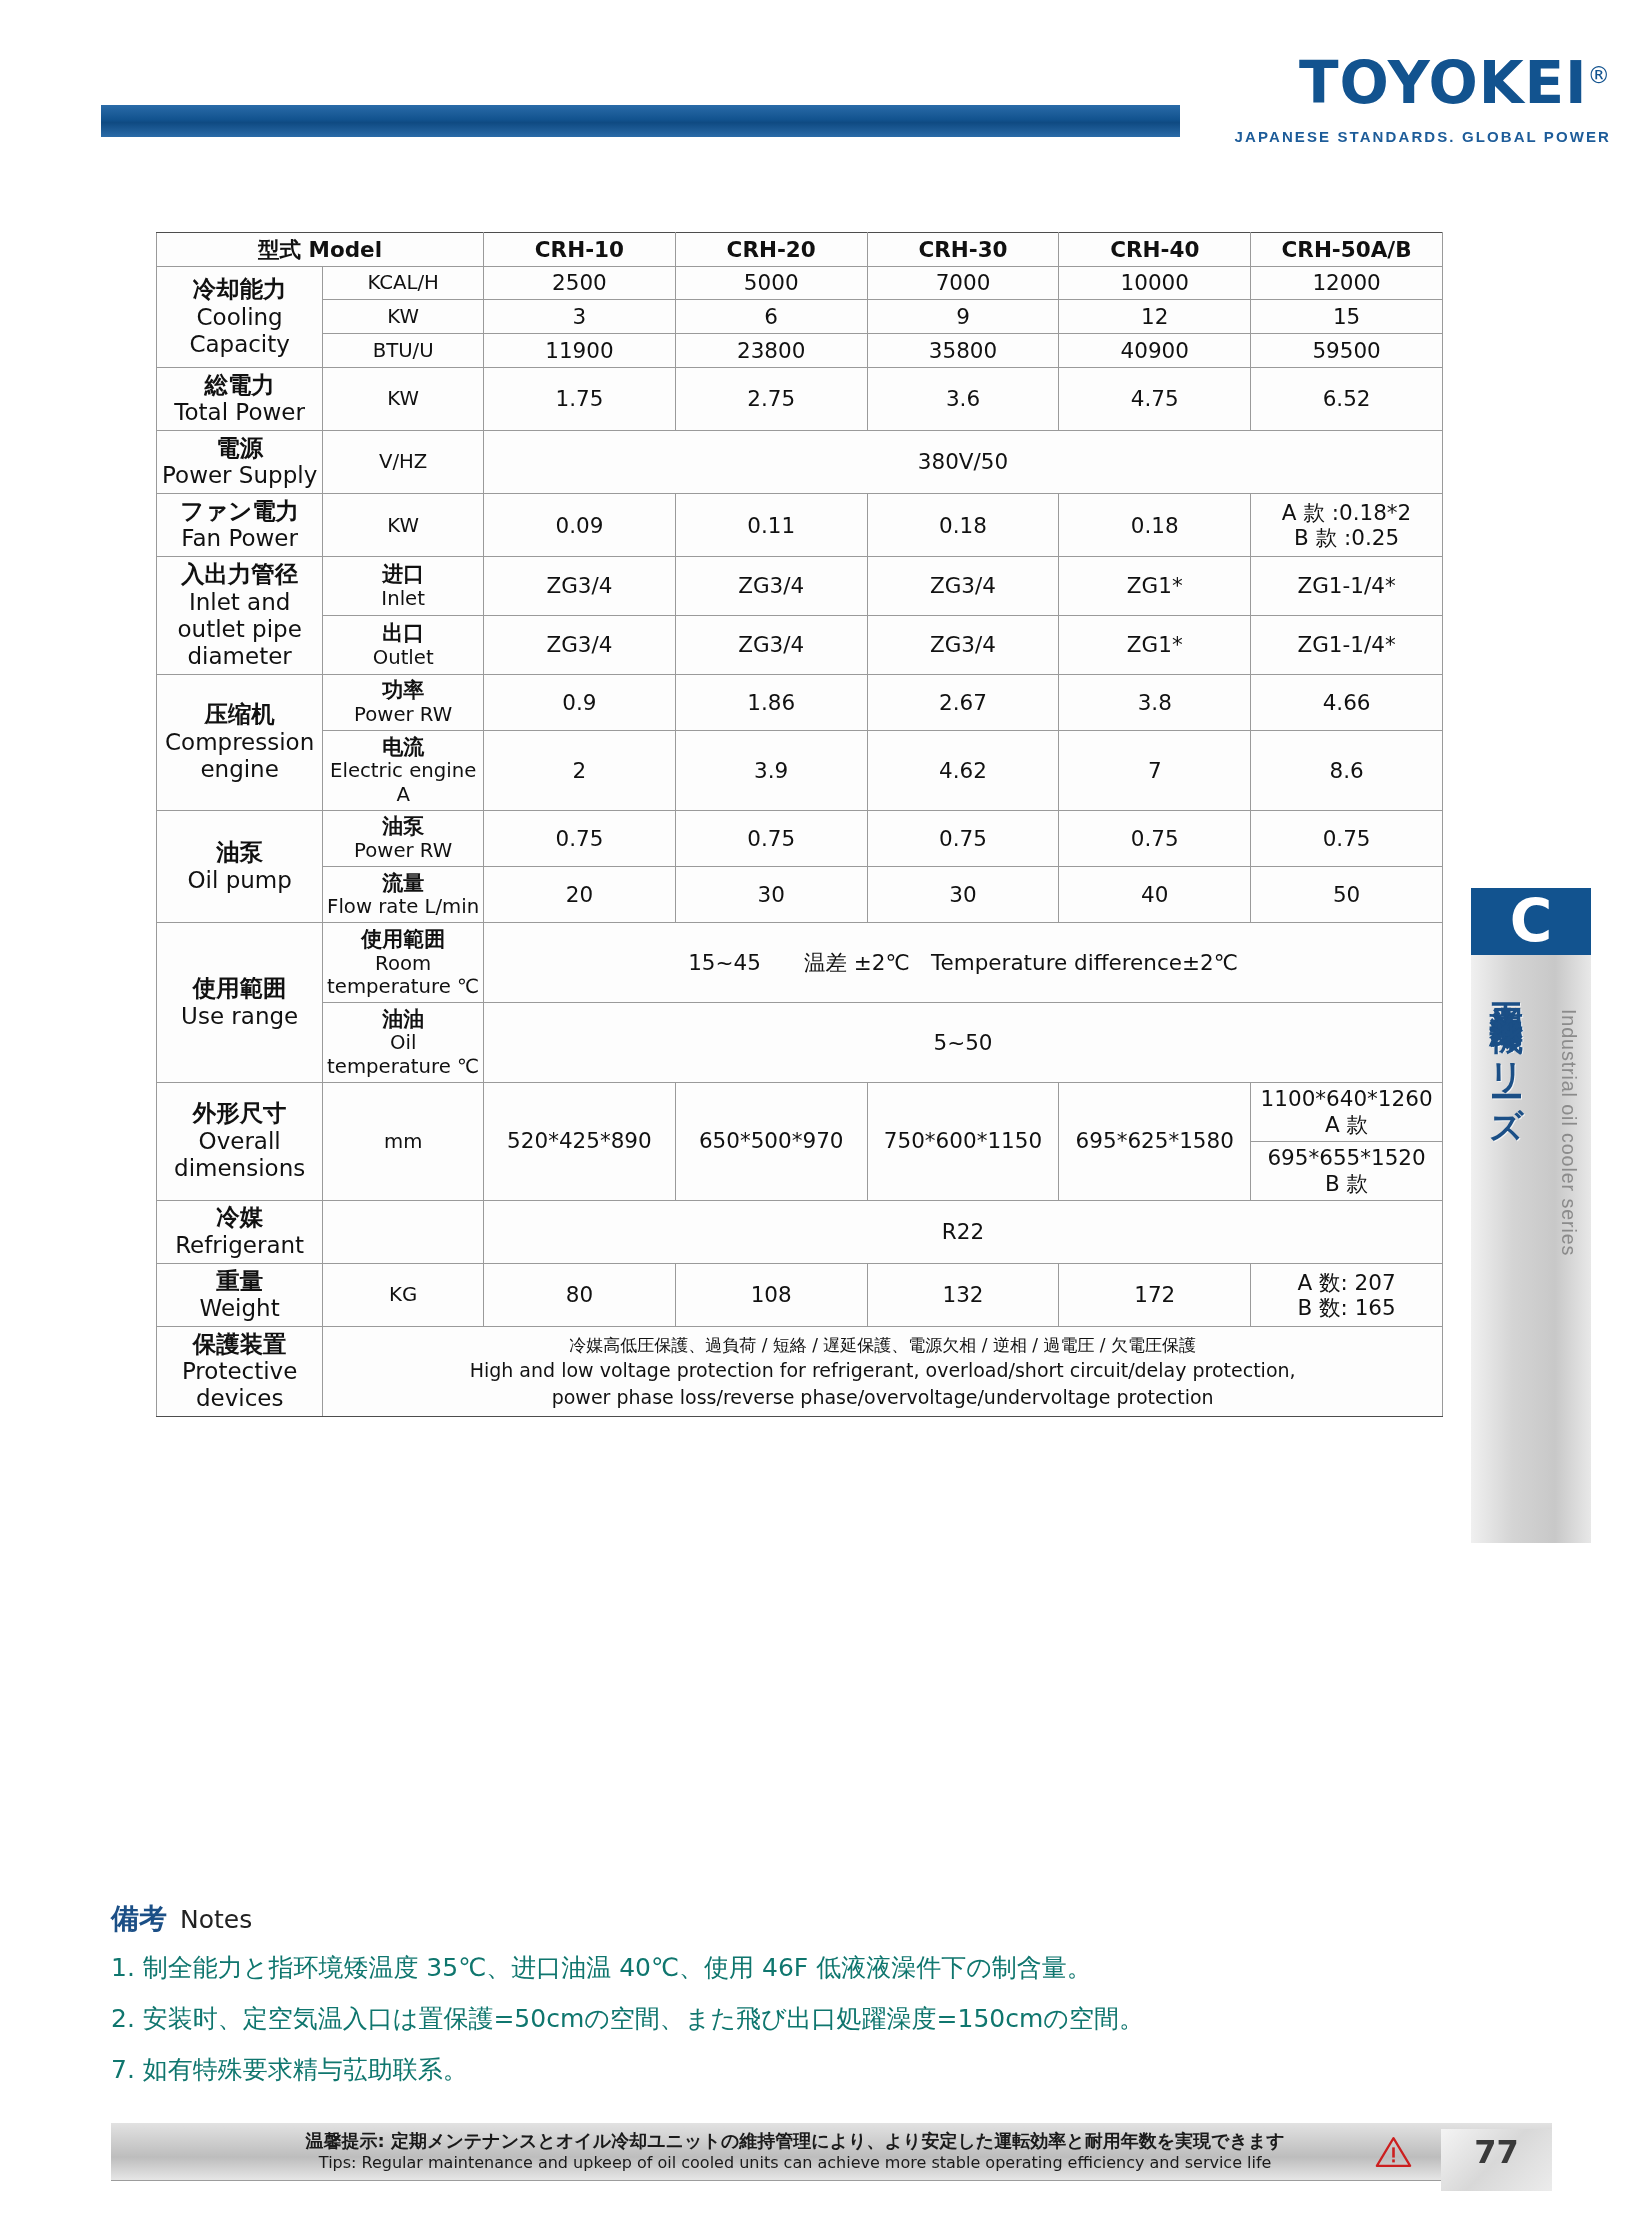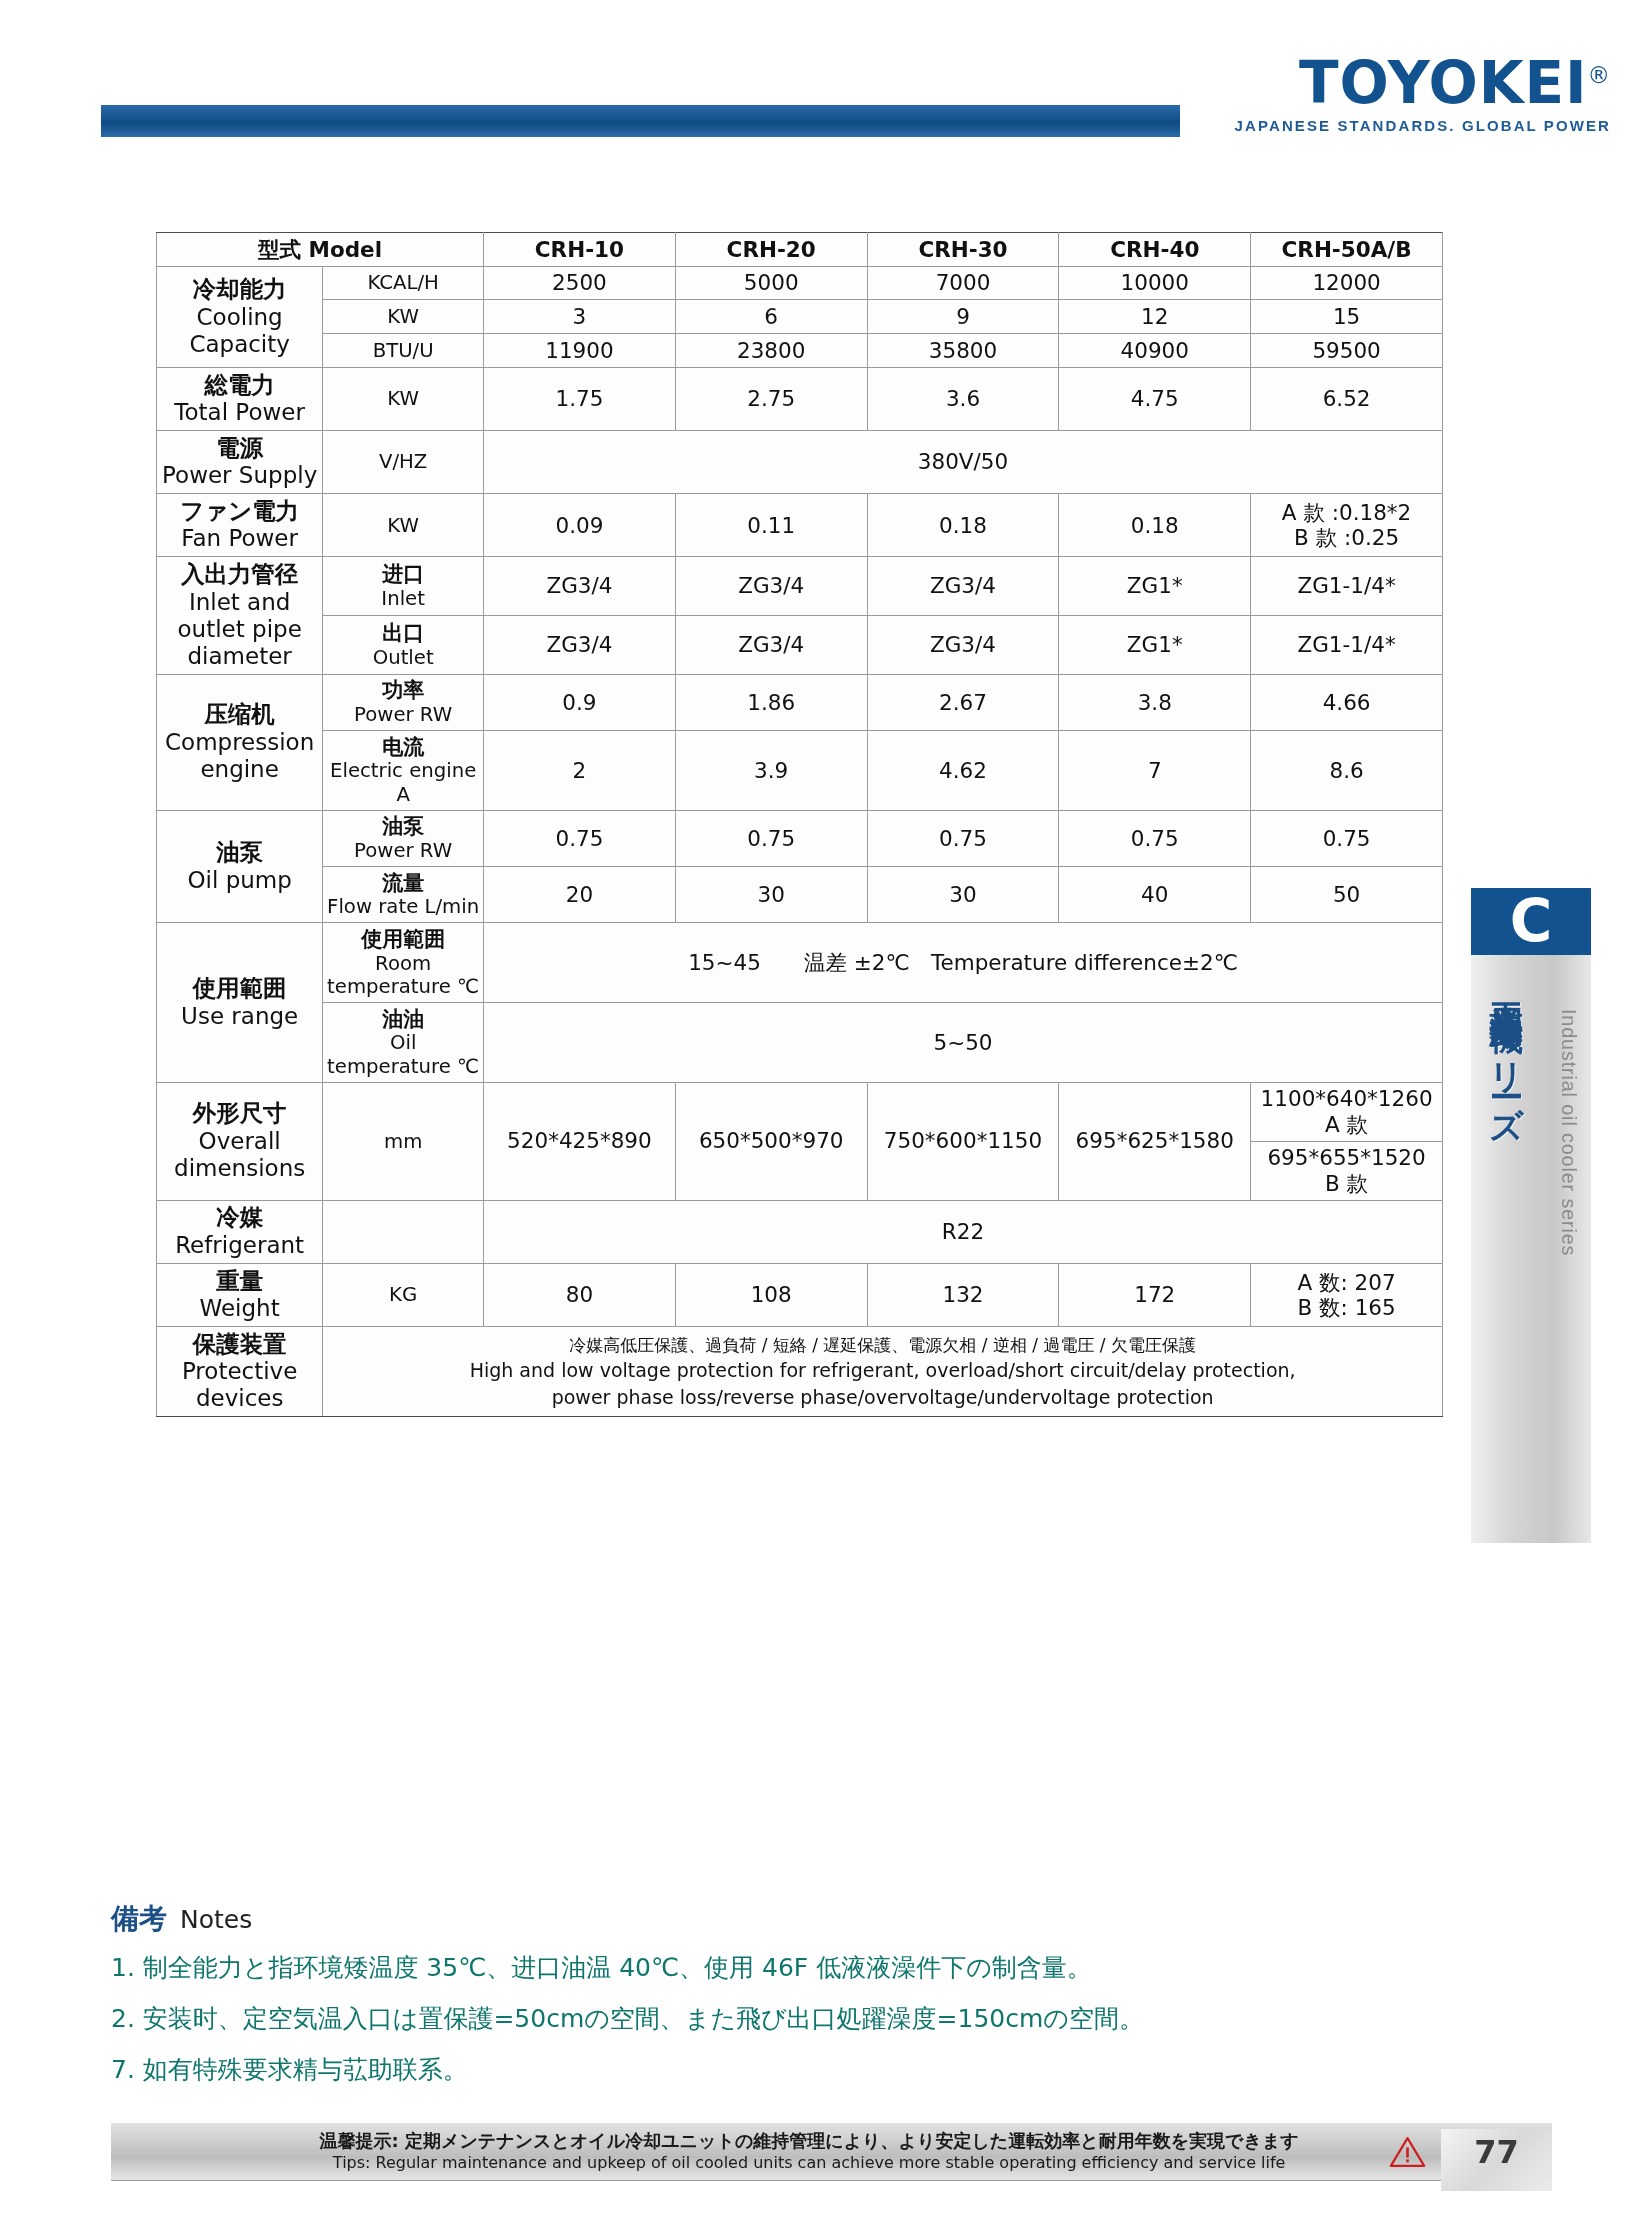--- a/index.html
+++ b/index.html
@@ -42,21 +42,21 @@
     line-height: 1;
     display: inline-block;
     position: relative;
   }
   .logo-reg {
     font-size: 22.5px;
     vertical-align: super;
     font-weight: 400;
   }
   .logo-tag {
-    margin-top: 5px;
+    margin-top: 16px;
     font-family: "Liberation Sans", sans-serif;
     font-size: 15px;
     font-weight: 600;
     letter-spacing: 2.1px;
     color: #1d5c99;
     white-space: nowrap;
   }
 
   
   .side-tab {
@@ -186,20 +186,21 @@
     position: absolute;
     left: 111px;
     top: 2123px;
     width: 1441px;
     height: 58px;
     background: linear-gradient(to bottom, #e2e2e2 0%, #c9c9c9 40%, #bdbdbd 60%, #e6e6e6 100%);
     display: flex;
     align-items: center;
     justify-content: space-between;
     border-bottom: 1.9px solid #9c9c9c;
+    gap: 14px;
   }
   .footer-text {
     text-align: center;
     font-family: "DejaVu Sans", sans-serif;
     color: #1a1a1a;
     flex: 1;
     padding-left: 122px;
   }
   .footer-jp { font-size: 18px; font-weight: 700; line-height: 1.25; }
   .footer-en { font-size: 16px; line-height: 1.25; }

